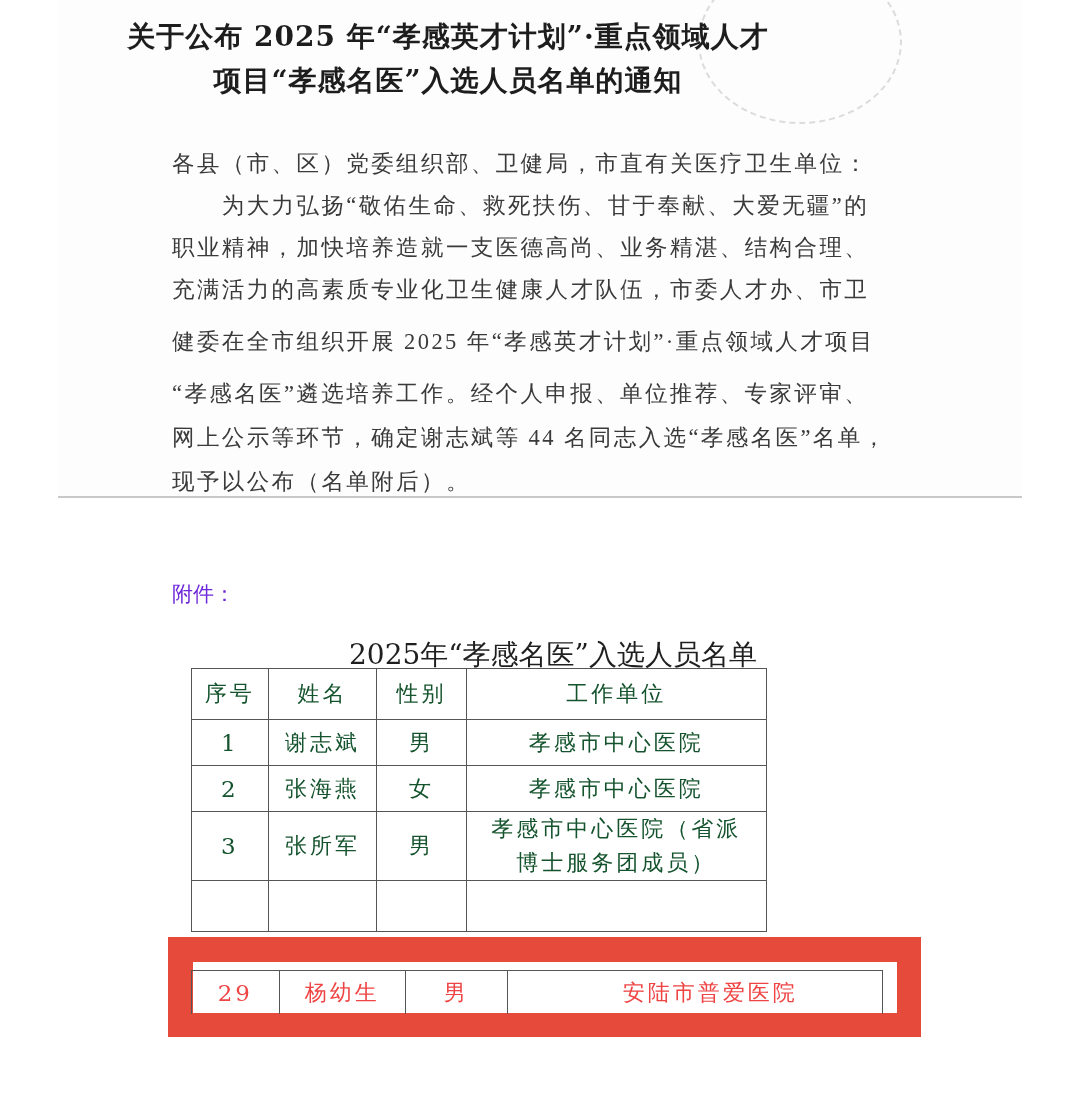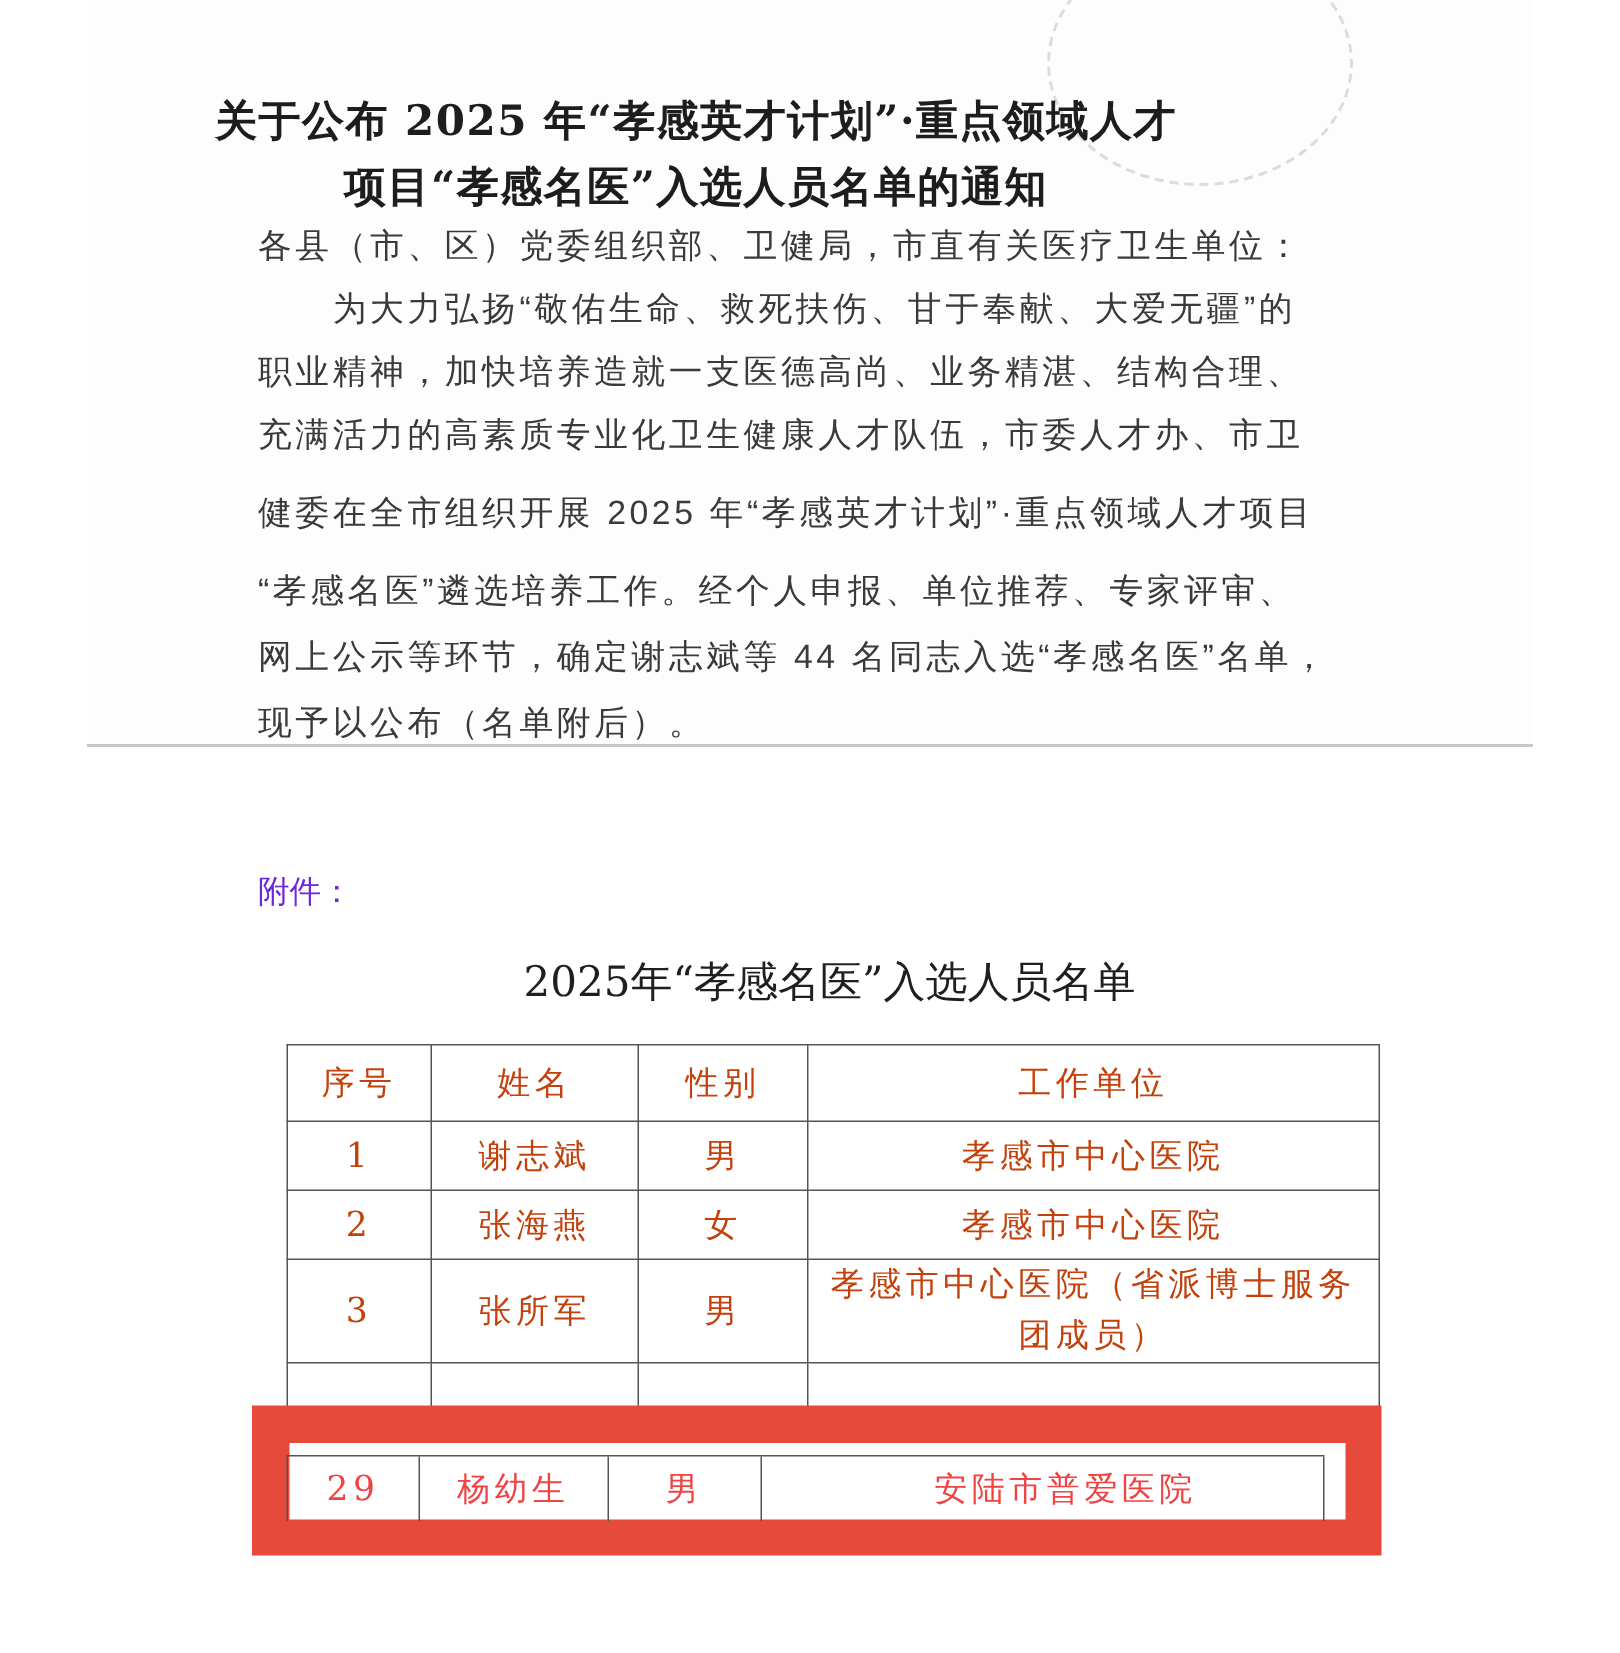--- a/index.html
+++ b/index.html
@@ -12,44 +12,44 @@
     .page-top {
       position: absolute; left: 58px; top: 0; width: 964px; height: 496px;
       background: #fdfdfd;
       border-bottom: 2px solid #c8c8c8;
     }
     .stamp {
       position: absolute; left: 640px; top: -40px; width: 200px; height: 160px;
       border-radius: 50%; border: 2px dashed rgba(180,180,180,0.45);
     }
     .title {
-      position: absolute; left: 16px; width: 896px; text-align: center;
+      position: absolute; left: 0; width: 896px; text-align: center;
       font-family: "DejaVu Serif", serif; font-weight: bold; color: #1d1d1d;
-      font-size: 28px; letter-spacing: 1px; margin-top: 44px;
+      font-size: 28px; letter-spacing: 1px;
     }
     .t1 { top: 18px; }
     .t2 { top: 62px; }
     .para {
       position: absolute; left: 172px; width: 740px;
-      font-family: Liberation Sans, sans-serif;
+      font-family: Liberation Serif, serif;
       font-size: 22.5px; color: #3a3a3a; letter-spacing: 2.4px;
       white-space: nowrap;
     }
     .attach-label {
       position: absolute; left: 172px; top: 580px;
       font-family: "DejaVu Sans", sans-serif; font-size: 21px; color: #6d28d9;
     }
     .list-title {
       position: absolute; left: 0; width: 1080px; top: 636px; text-align: center;
       font-family: "DejaVu Serif", serif; font-size: 28px; color: #1f1f1f; padding-left: 13px;
     }
     table.roster {
-      position: absolute; left: 191px; top: 696px; width: 729px;
+      position: absolute; left: 191px; top: 668px; width: 576px;
       border-collapse: collapse;
-      font-family: "DejaVu Sans", sans-serif; font-size: 22px; color: #c2410c;
+      font-family: "DejaVu Sans", sans-serif; font-size: 22px; color: #14532d;
     }
     table.roster td, table.roster th {
       border: 1.5px solid #555; text-align: center; font-weight: normal;
       letter-spacing: 3px; padding: 0;
     }
     .c1 { width: 90px; } .c2 { width: 131px; } .c3 { width: 106px; font-family: Liberation Mono, monospace; } .c4 { width: 362px; }
     .num { font-family: "DejaVu Serif", serif; letter-spacing: 0; font-size: 23px; }
     .gap-row td { height: 50px; }
     .wrap { line-height: 34px; margin-left: 48px; }
     .red-box {

